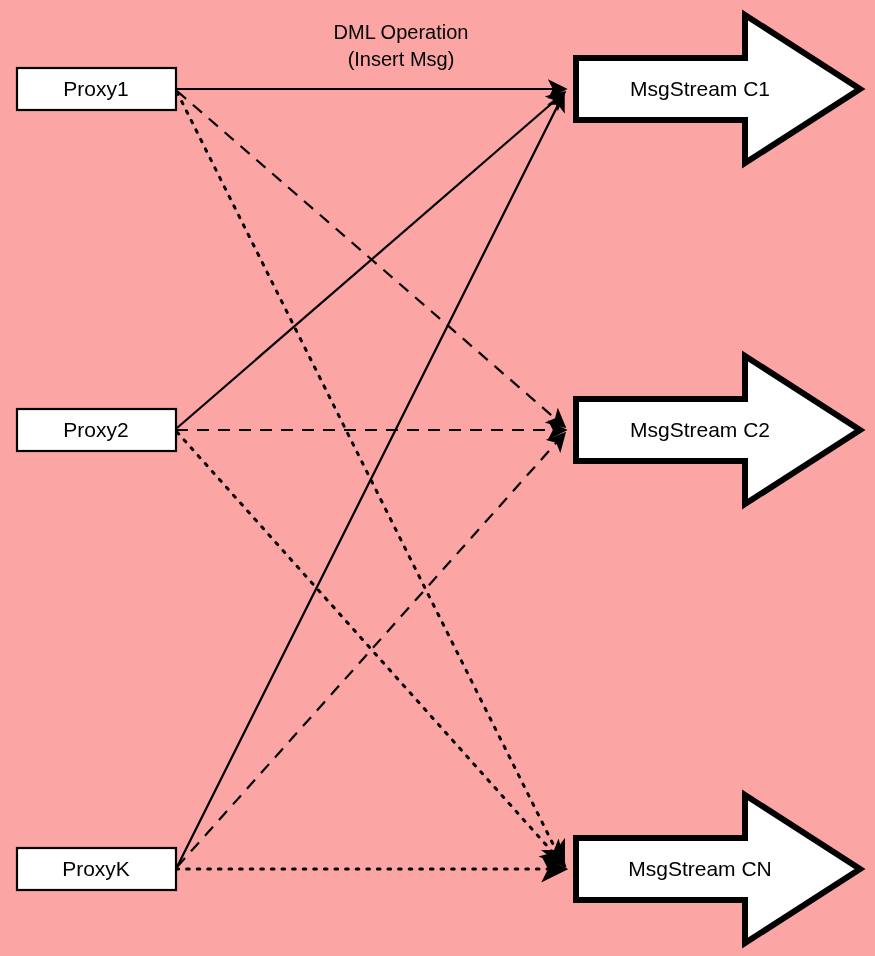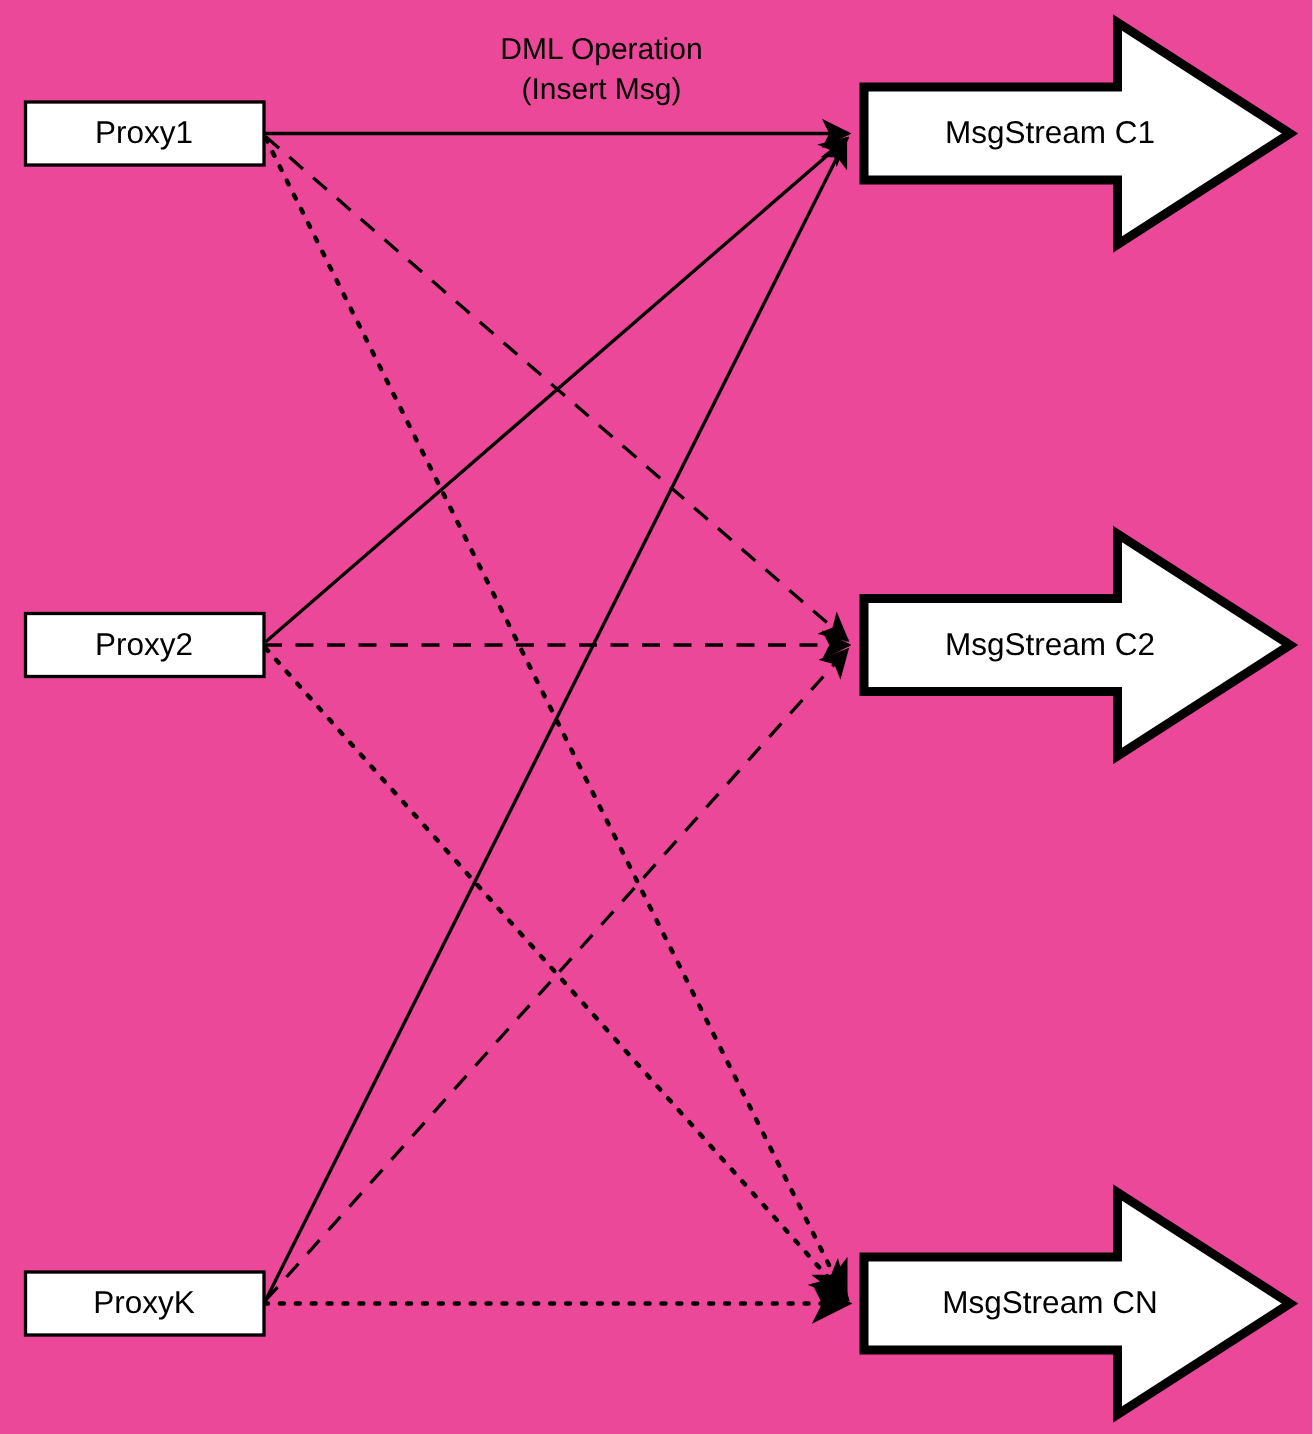--- a/index.html
+++ b/index.html
@@ -7,21 +7,21 @@
     padding: 0;
     background: #ffffff;
   }
   body {
     font-family: "Liberation Sans", sans-serif;
   }
   #diagram-root {
     position: relative;
     width: 875px;
     height: 956px;
-    background: #ec4899;
+    background: #fca5a5;
     overflow: hidden;
   }
   svg.diagram-canvas {
     position: absolute;
     left: 0;
     top: 0;
     width: 875px;
     height: 956px;
   }
   .node-label,

